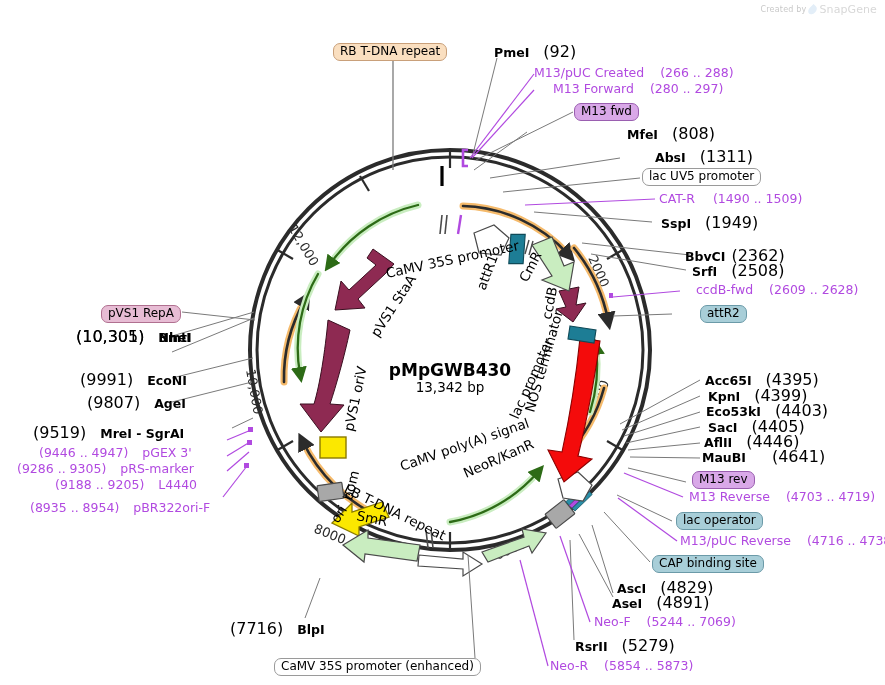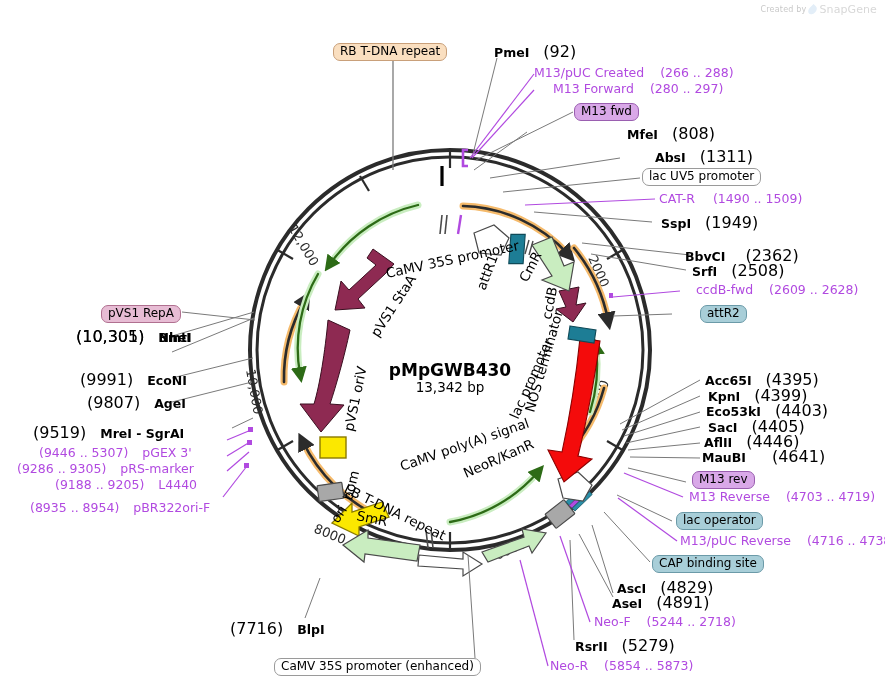--- a/index.html
+++ b/index.html
@@ -352,21 +352,21 @@
   <span class="rng" style="margin-left:14px;">(1490 .. 1509)</span>
 </div>
 
 <div class="lbl enz" style="left:661px;top:214px;">
   <b>SspI</b>
   <span class="pos" style="margin-left:10px;">(1949)</span>
 </div>
 
 <div class="lbl enz" style="left:685px;top:247px;">
   <b>BbvCI</b>
-  <span class="pos" style="margin-left:16px;">(2362)</span>
+  <span class="pos" style="margin-left:2px;">(2362)</span>
 </div>
 
 <div class="lbl enz" style="left:692px;top:262px;">
   <b>SrfI</b>
   <span class="pos" style="margin-left:10px;">(2508)</span>
 </div>
 
 <div class="lbl prim" style="left:696px;top:283px;">
   <span>ccdB-fwd</span>
   <span class="rng" style="margin-left:12px;">(2609 .. 2628)</span>
@@ -419,21 +419,21 @@
   <b>AscI</b>
   <span class="pos" style="margin-left:10px;">(4829)</span>
 </div>
 <div class="lbl enz" style="left:612px;top:594px;">
   <b>AseI</b>
   <span class="pos" style="margin-left:10px;">(4891)</span>
 </div>
 
 <div class="lbl prim" style="left:594px;top:615px;">
   <span>Neo-F</span>
-  <span class="rng" style="margin-left:12px;">(5244 .. 2718)</span>
+  <span class="rng" style="margin-left:12px;">(5244 .. 7069)</span>
 </div>
 
 <div class="lbl enz" style="left:575px;top:637px;">
   <b>RsrII</b>
   <span class="pos" style="margin-left:10px;">(5279)</span>
 </div>
 
 <div class="lbl prim" style="left:550px;top:659px;">
   <span>Neo-R</span>
   <span class="rng" style="margin-left:12px;">(5854 .. 5873)</span>
@@ -463,21 +463,21 @@
 <div class="lbl enz" style="left:87px;top:394px;">
   <span class="pos">(9807)</span>
   <b style="margin-left:10px;">AgeI</b>
 </div>
 <div class="lbl enz" style="left:33px;top:424px;">
   <span class="pos">(9519)</span>
   <b style="margin-left:10px;">MreI - SgrAI</b>
 </div>
 
 <div class="lbl prim" style="left:39px;top:446px;">
-  <span class="rng">(9446 .. 5307)</span>
+  <span class="rng">(9446 .. 4947)</span>
   <span style="margin-left:10px;">pGEX 3'</span>
 </div>
 <div class="lbl prim" style="left:17px;top:462px;">
   <span class="rng">(9286 .. 9305)</span>
   <span style="margin-left:10px;">pRS-marker</span>
 </div>
 <div class="lbl prim" style="left:55px;top:478px;">
   <span class="rng">(9188 .. 9205)</span>
   <span style="margin-left:10px;">L4440</span>
 </div>

